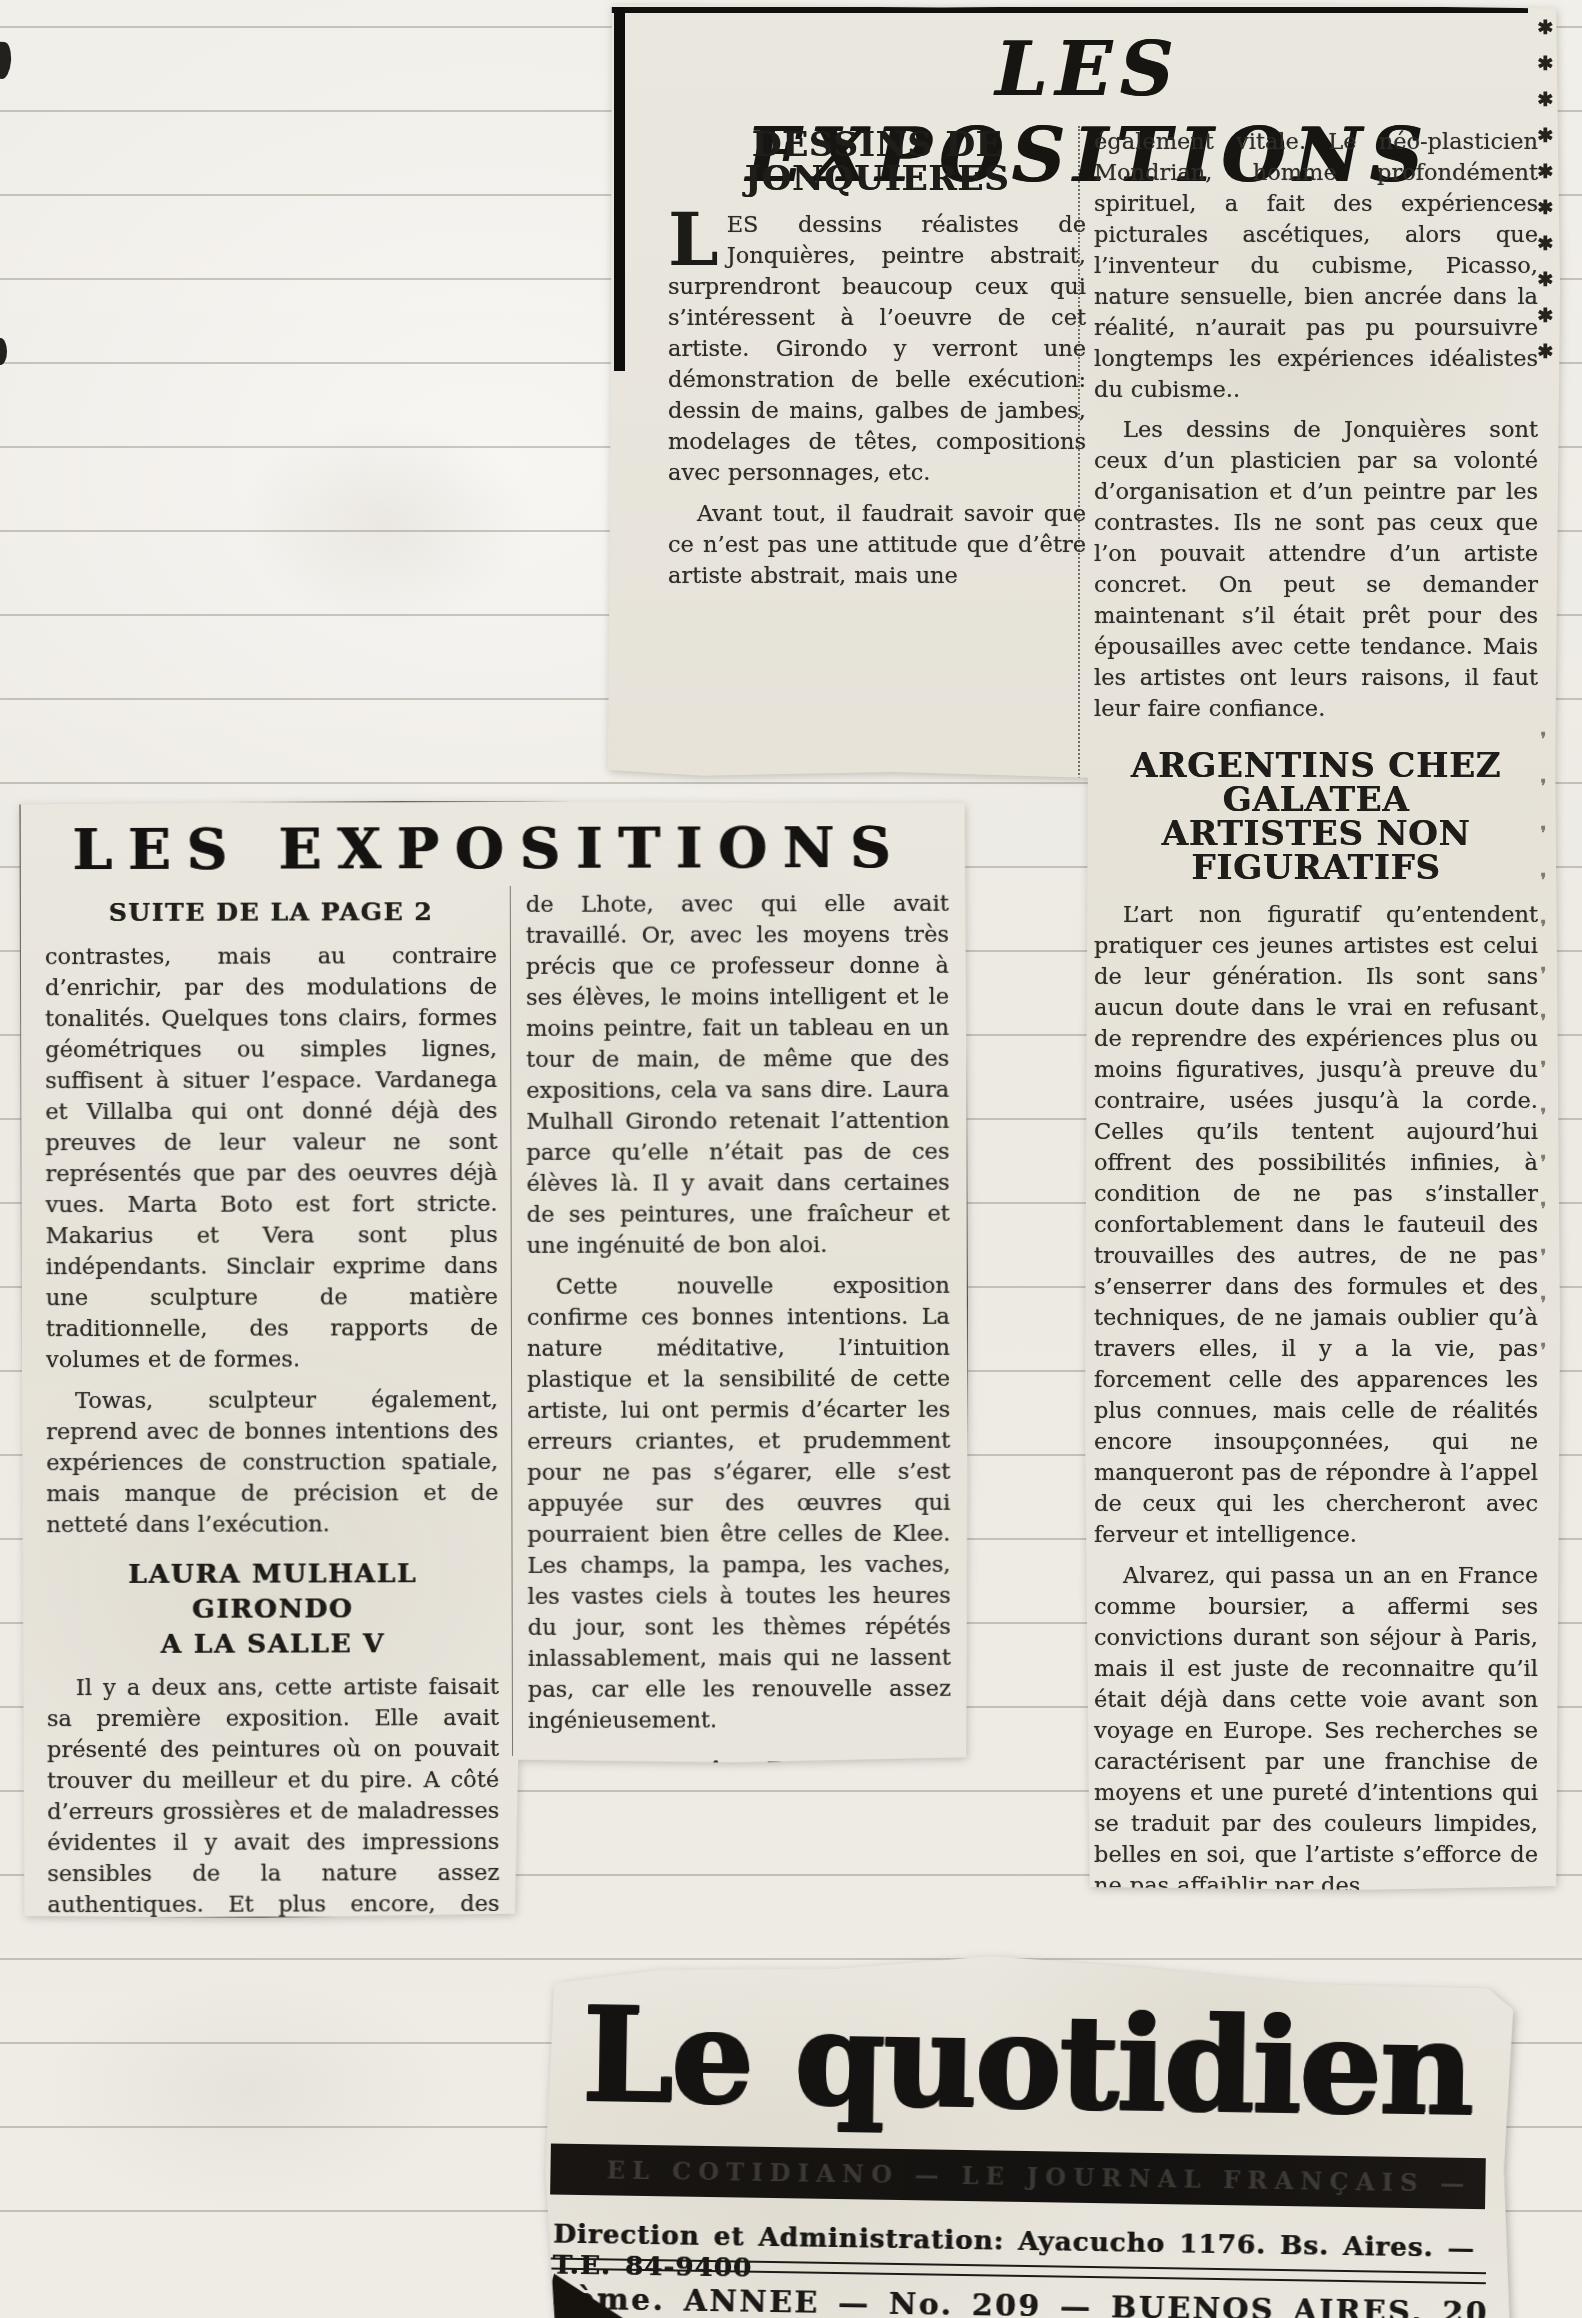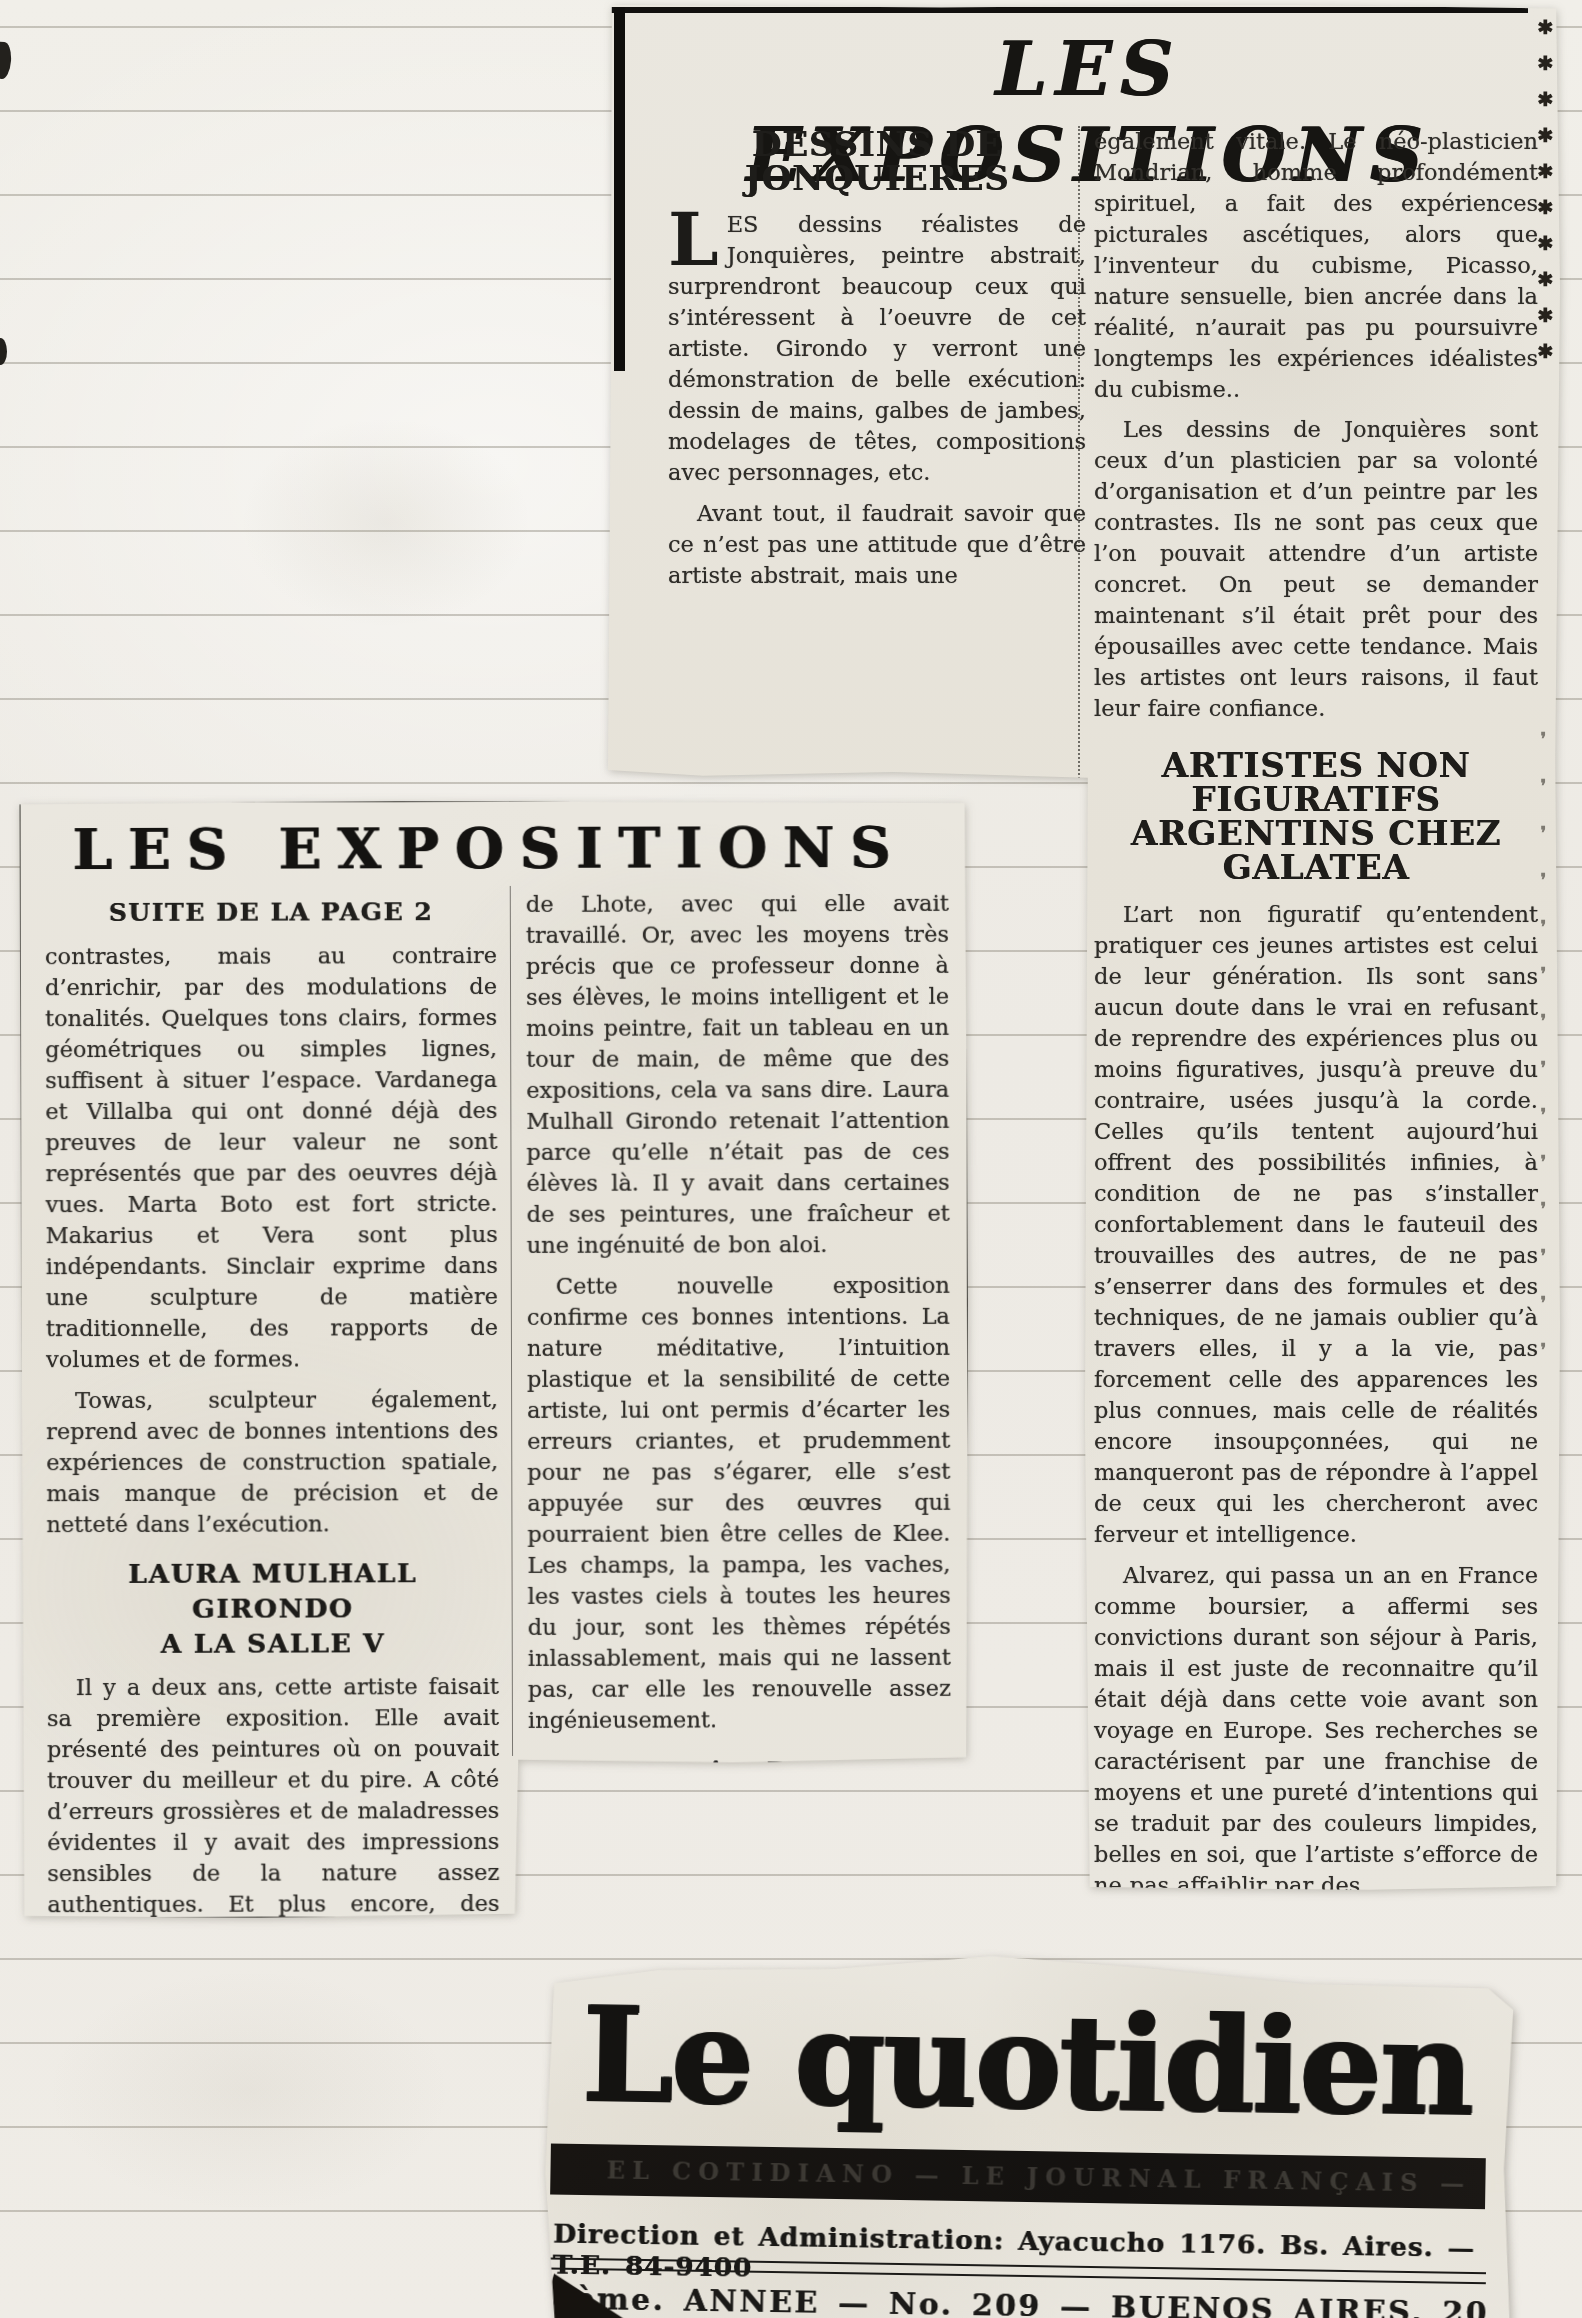--- a/index.html
+++ b/index.html
@@ -118,22 +118,22 @@
           <span style="display:block">DESSINS DE JONQUIERES</span>
         </h2>
         <p class="drop">LES dessins réalistes de Jonquières, peintre abstrait, surprendront beaucoup ceux qui s’intéressent à l’oeuvre de cet artiste. Girondo y verront une démonstration de belle exécution: dessin de mains, galbes de jambes, modelages de têtes, compositions avec personnages, etc.</p>
         <p>Avant tout, il faudrait savoir que ce n’est pas une attitude que d’être artiste abstrait, mais une</p>
       </div>
 
       <div class="col col-t2">
         <p class="noindent">également vitale. Le néo-plasticien Mondrian, homme profondément spirituel, a fait des expériences picturales ascétiques, alors que l’inventeur du cubisme, Picasso, nature sensuelle, bien ancrée dans la réalité, n’aurait pas pu poursuivre longtemps les expériences idéalistes du cubisme..</p>
         <p>Les dessins de Jonquières sont ceux d’un plasticien par sa volonté d’organisation et d’un peintre par les contrastes. Ils ne sont pas ceux que l’on pouvait attendre d’un artiste concret. On peut se demander maintenant s’il était prêt pour des épousailles avec cette tendance. Mais les artistes ont leurs raisons, il faut leur faire confiance.</p>
         <h2 class="art-heading galatea">
+          <span style="display:block">ARGENTINS CHEZ GALATEA</span>
           <span style="display:block">ARTISTES NON FIGURATIFS</span>
-          <span style="display:block">ARGENTINS CHEZ GALATEA</span>
         </h2>
         <p>L’art non figuratif qu’entendent pratiquer ces jeunes artistes est celui de leur génération. Ils sont sans aucun doute dans le vrai en refusant de reprendre des expériences plus ou moins figuratives, jusqu’à preuve du contraire, usées jusqu’à la corde. Celles qu’ils tentent aujourd’hui offrent des possibilités infinies, à condition de ne pas s’installer confortablement dans le fauteuil des trouvailles des autres, de ne pas s’enserrer dans des formules et des techniques, de ne jamais oublier qu’à travers elles, il y a la vie, pas forcement celle des apparences les plus connues, mais celle de réalités encore insoupçonnées, qui ne manqueront pas de répondre à l’appel de ceux qui les chercheront avec ferveur et intelligence.</p>
         <p>Alvarez, qui passa un an en France comme boursier, a affermi ses convictions durant son séjour à Paris, mais il est juste de reconnaitre qu’il était déjà dans cette voie avant son voyage en Europe. Ses recherches se caractérisent par une franchise de moyens et une pureté d’intentions qui se traduit par des couleurs limpides, belles en soi, que l’artiste s’efforce de ne pas affaiblir par des</p>
         <div class="suite">SUITE PAGE 3</div>
       </div>
     </div>
   </div>
 
   <div class="clipwrap cw-mid">
     <div class="clip clip-mid">

